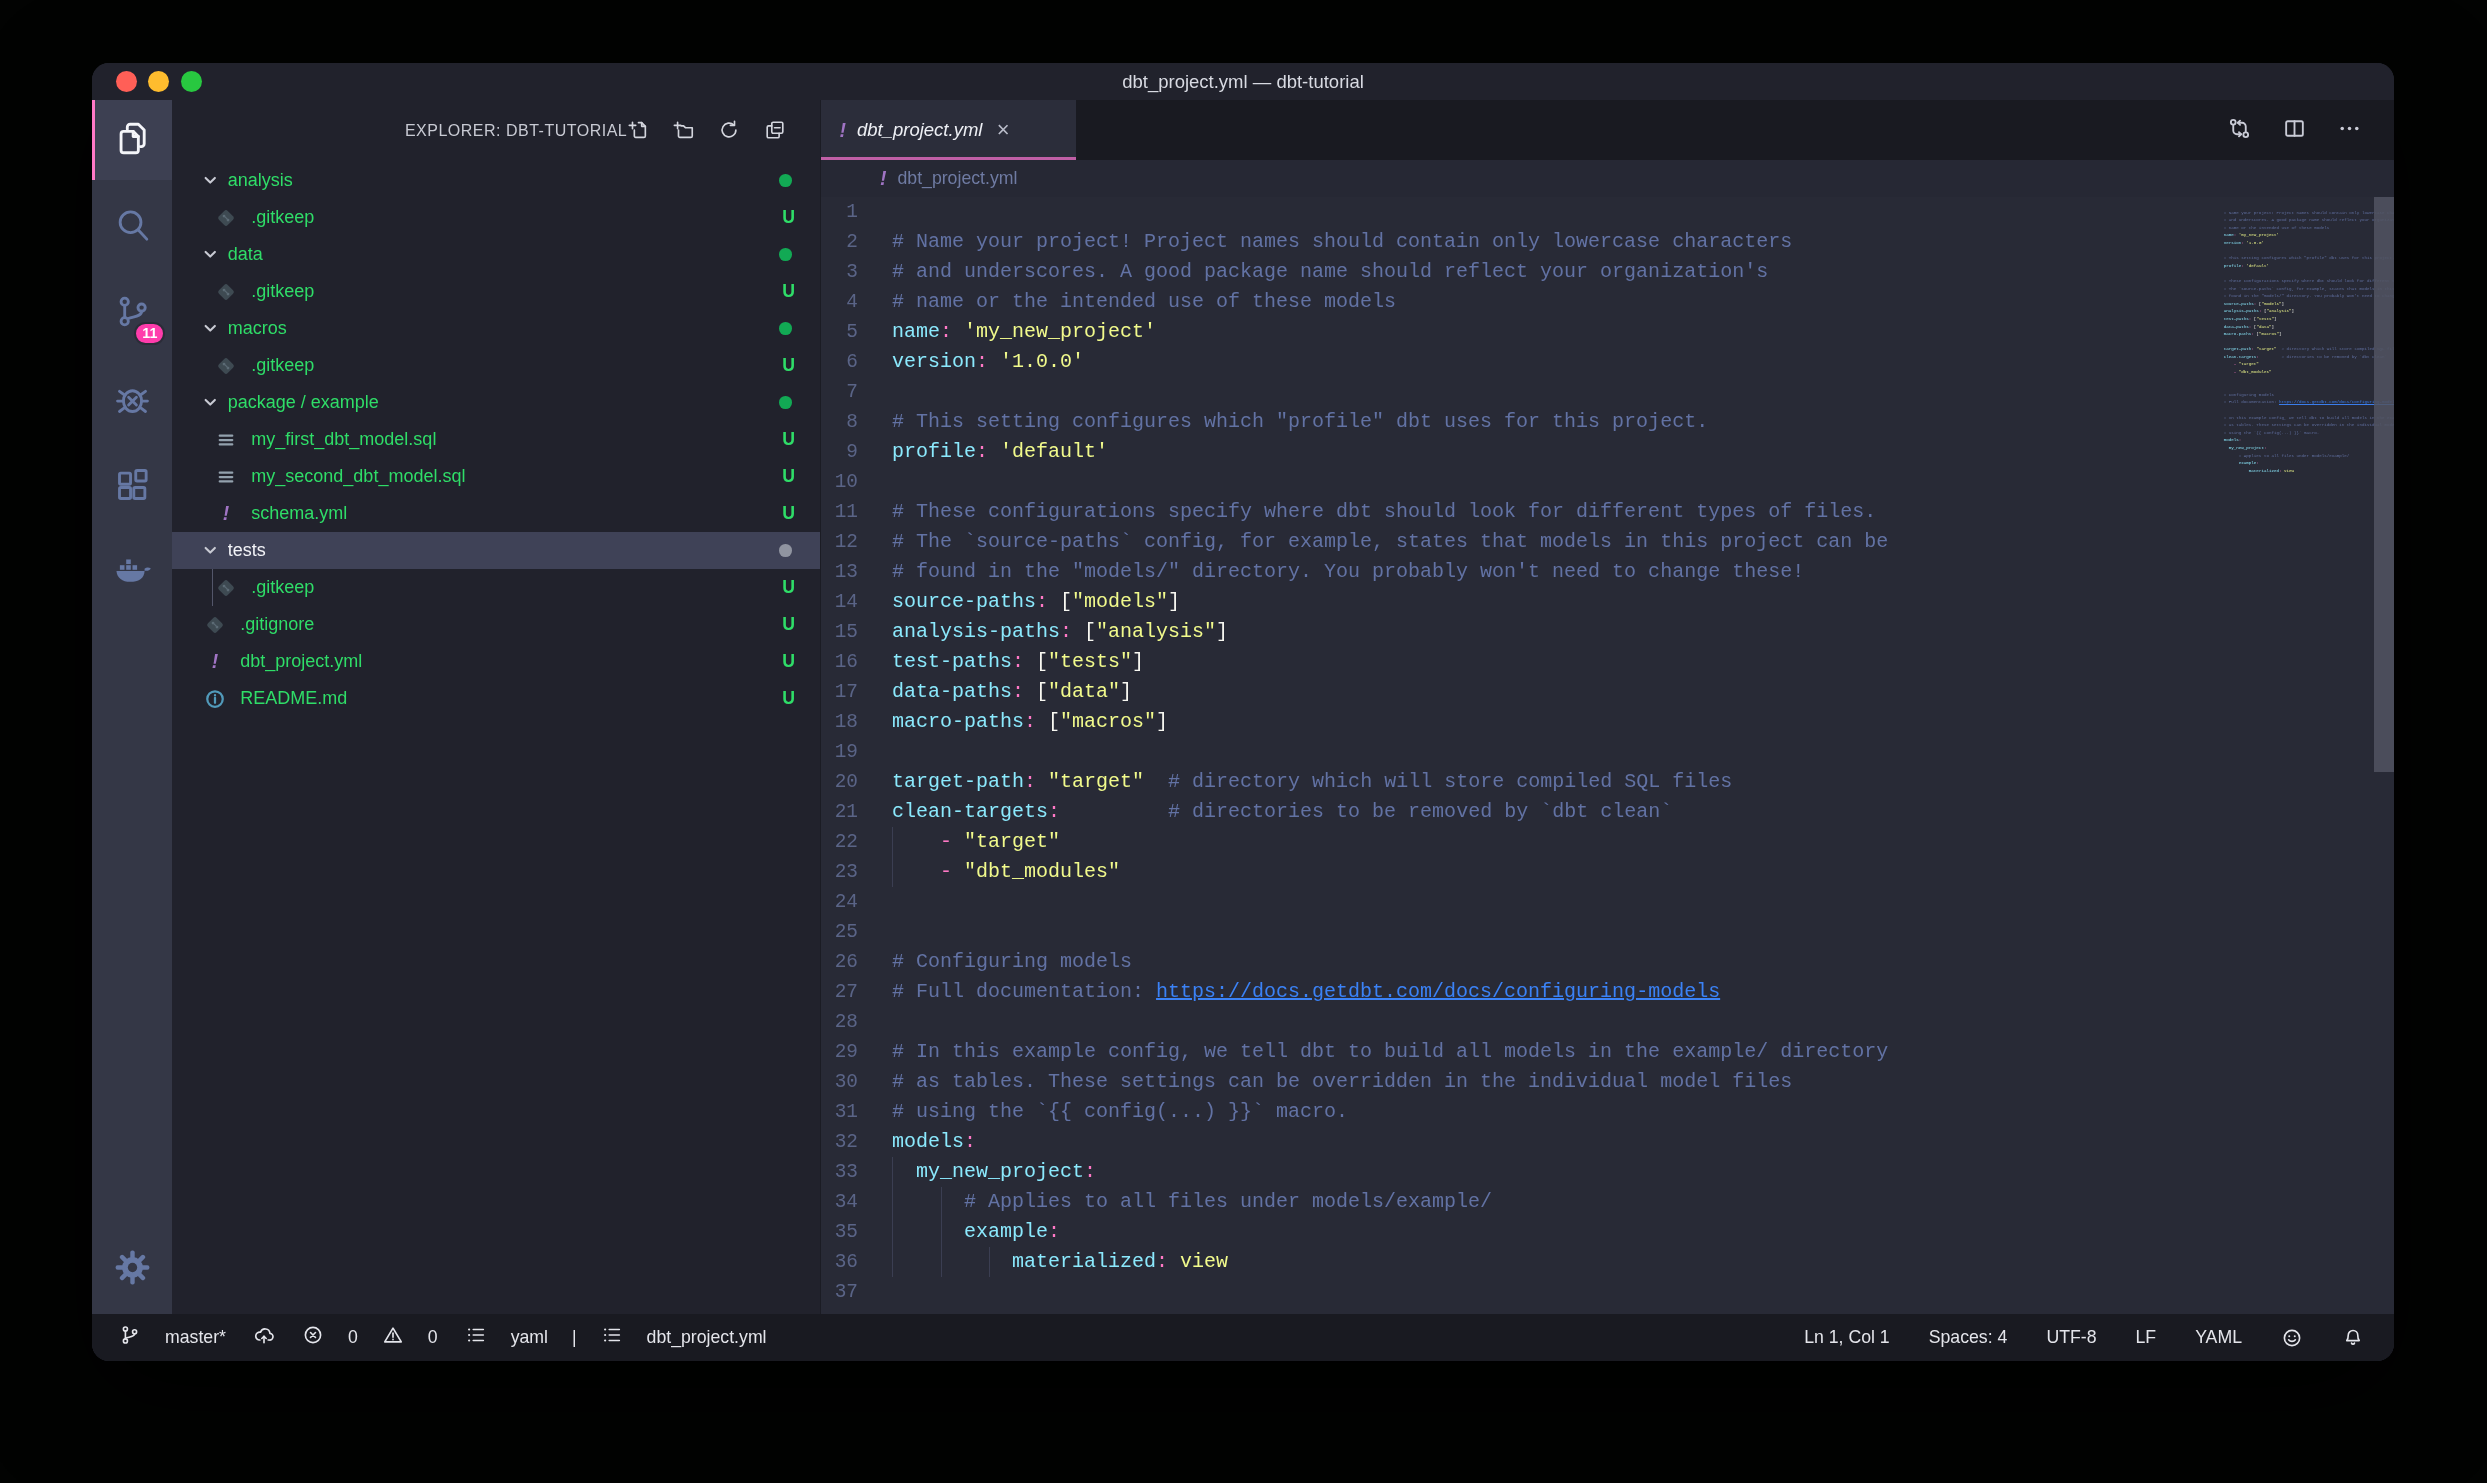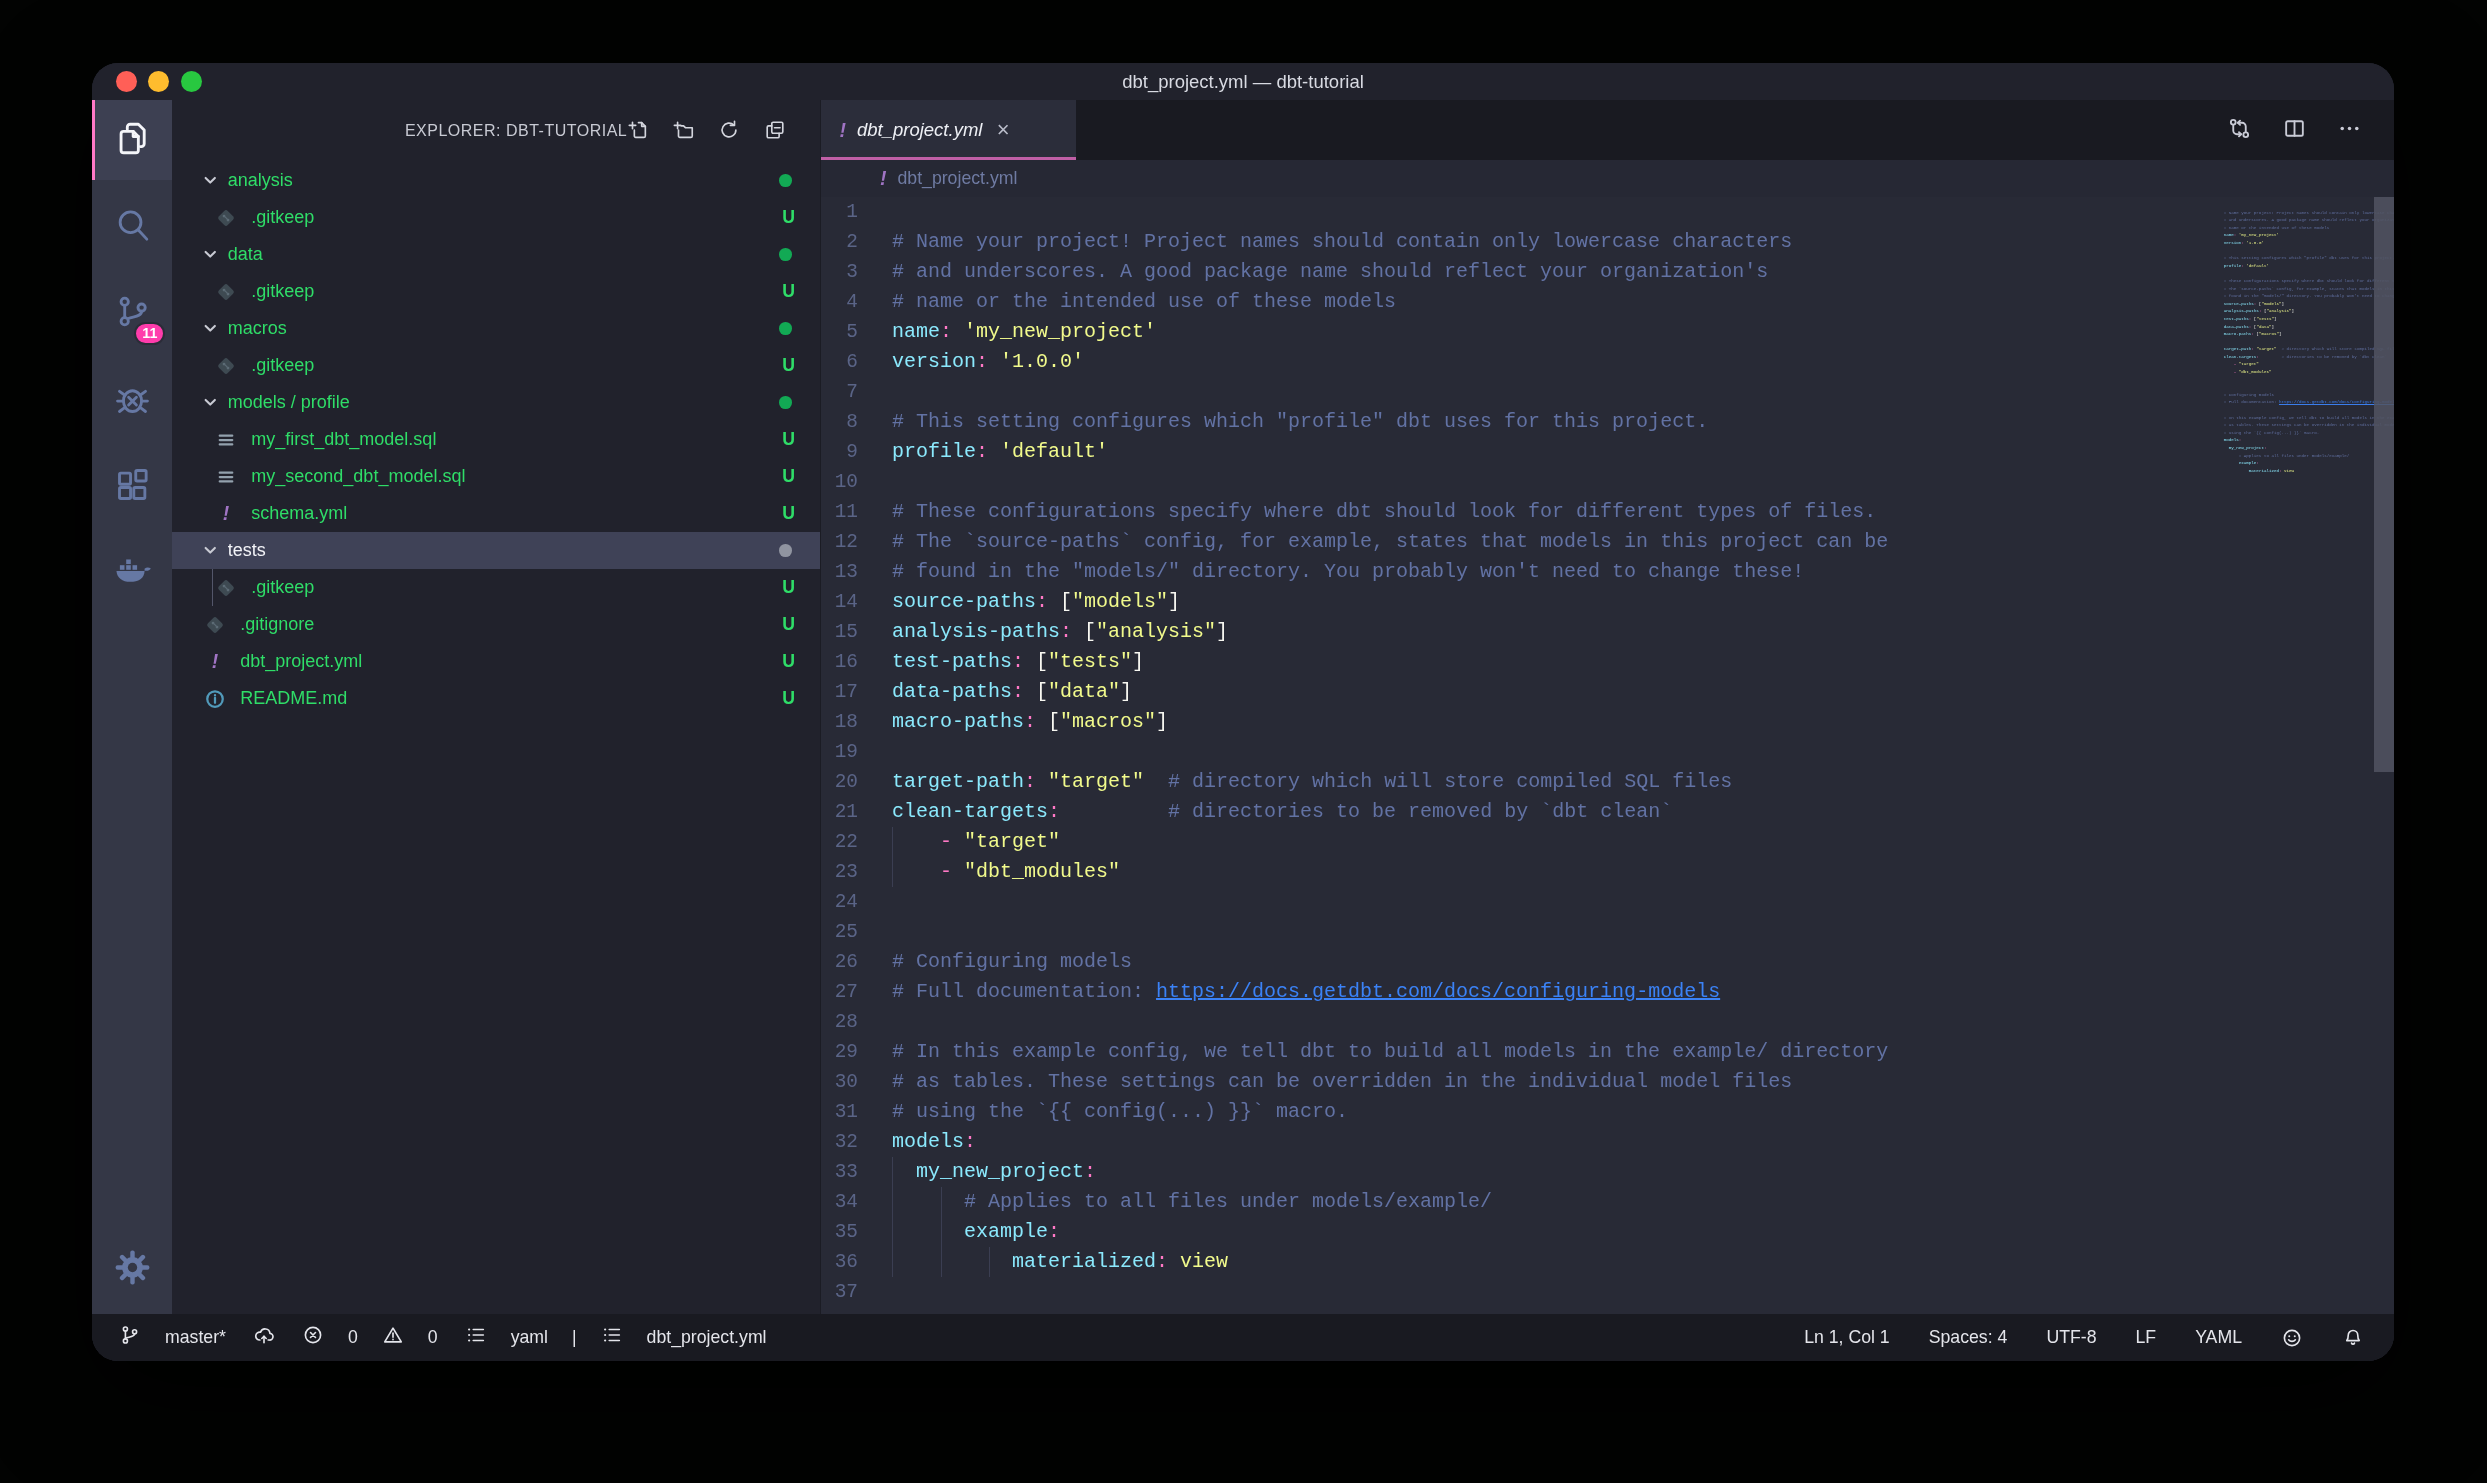--- a/index.html
+++ b/index.html
@@ -1,19 +1,19 @@
 <!DOCTYPE html>
 <html style="font-size:13.5px"><head>
 <meta charset="utf-8">
 <style>
   * { margin:0; padding:0; box-sizing:border-box; }
   html,body { background:#020302; width:2487px; height:1484px; font-family:"Liberation Sans", sans-serif; }
   .desktop { position:relative; width:2487px; height:1484px; }
   .window { position:absolute; left:92px; top:63px; width:2302px; height:1298px;
-            background:#282a36; border-radius:26px; overflow:hidden;
+            background:#282a36; border-radius:17px; overflow:hidden;
             box-shadow:0 34px 101px rgba(0,0,0,.9); display:flex; flex-direction:column; }
 
   
   .titlebar { height:37px; background:#21222c; position:relative; flex:none; }
   .lights { position:absolute; left:23.6px; top:8.4px; display:flex; gap:11.8px; }
   .light { width:21px; height:21px; border-radius:50%; }
   .light.red{ background:#ff5f57; } .light.yellow{ background:#febc2e; } .light.green{ background:#28c840; }
   .title { line-height:37px; text-align:center; color:#d8dae2; font-size:18.5px; }
 
   .main { flex:1; display:flex; min-height:0; }
@@ -266,21 +266,21 @@
               </span>
               <span class="lbl">.gitkeep</span>
               <span class="badge-u">U</span>
             </div>
             <div class="row">
               <span class="chev">
                 <svg viewBox="0 0 16 16" class="ic">
                   <path d="M4 6l4 4 4-4"></path>
                 </svg>
               </span>
-              <span class="lbl">models / profile</span>
+              <span class="lbl">package / example</span>
               <span class="dotb green"></span>
             </div>
             <div class="row d1">
               <span class="ficon sqlicon">
                 <svg viewBox="0 0 16 16" class="ic" style="color:#93a1ad">
                   <path d="M3 4.5h10M3 8h10M3 11.5h10"></path>
                 </svg>
               </span>
               <span class="lbl">my_first_dbt_model.sql</span>
               <span class="badge-u">U</span>

